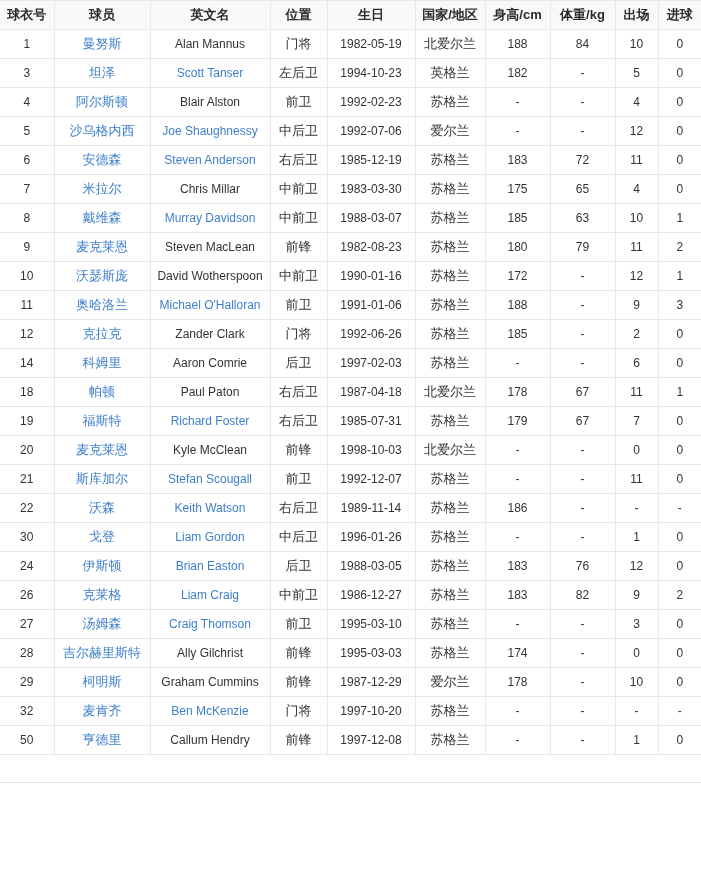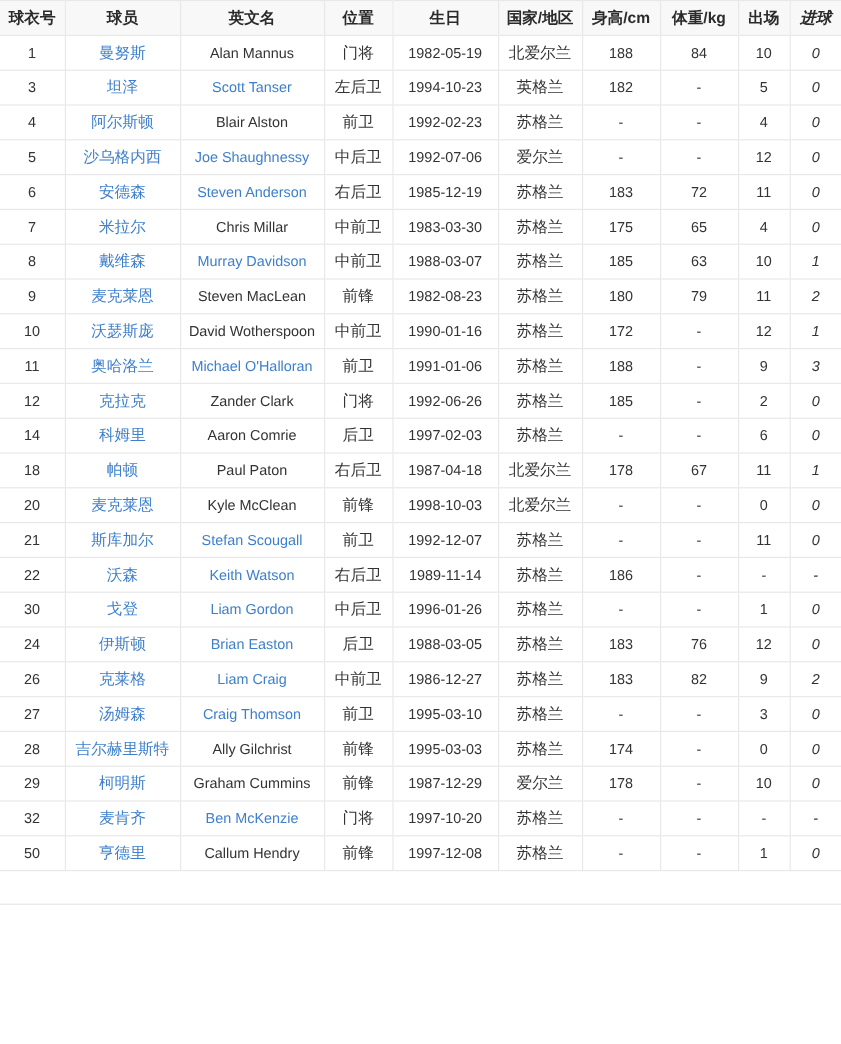--- a/index.html
+++ b/index.html
@@ -28,21 +28,21 @@
     height:29px;
     text-align:center;
     vertical-align:middle;
     border-bottom:1px solid var(--border);
     border-right:1px solid var(--border);
     font-size:12px;
     overflow:hidden;
     white-space:nowrap;
     padding:0 2px;
   }
-  th:last-child,td:last-child{border-right:none;font-style:italic;}
+  th:last-child,td:last-child{border-right:none;}
   thead th{
     background:var(--header-bg);
     font-weight:bold;
     font-size:13px;
     color:#2b2b2b;
   }
   td.cjk{font-size:13px;}
   a.player-link{
     color:var(--link-blue);
     text-decoration:none;
@@ -237,20 +237,32 @@
         <td><span class="plain-name">Paul Paton</span></td>
         <td class="cjk">右后卫</td>
         <td>1987-04-18</td>
         <td class="cjk">北爱尔兰</td>
         <td>178</td>
         <td>67</td>
         <td>11</td>
         <td>1</td>
       </tr>
       <tr>
+        <td>19</td>
+        <td class="cjk"><a class="player-link">福斯特</a></td>
+        <td><a class="player-link">Richard Foster</a></td>
+        <td class="cjk">右后卫</td>
+        <td>1985-07-31</td>
+        <td class="cjk">苏格兰</td>
+        <td>179</td>
+        <td>67</td>
+        <td>7</td>
+        <td>0</td>
+      </tr>
+      <tr>
         <td>20</td>
         <td class="cjk"><a class="player-link">麦克莱恩</a></td>
         <td><span class="plain-name">Kyle McClean</span></td>
         <td class="cjk">前锋</td>
         <td>1998-10-03</td>
         <td class="cjk">北爱尔兰</td>
         <td>-</td>
         <td>-</td>
         <td>0</td>
         <td>0</td>

